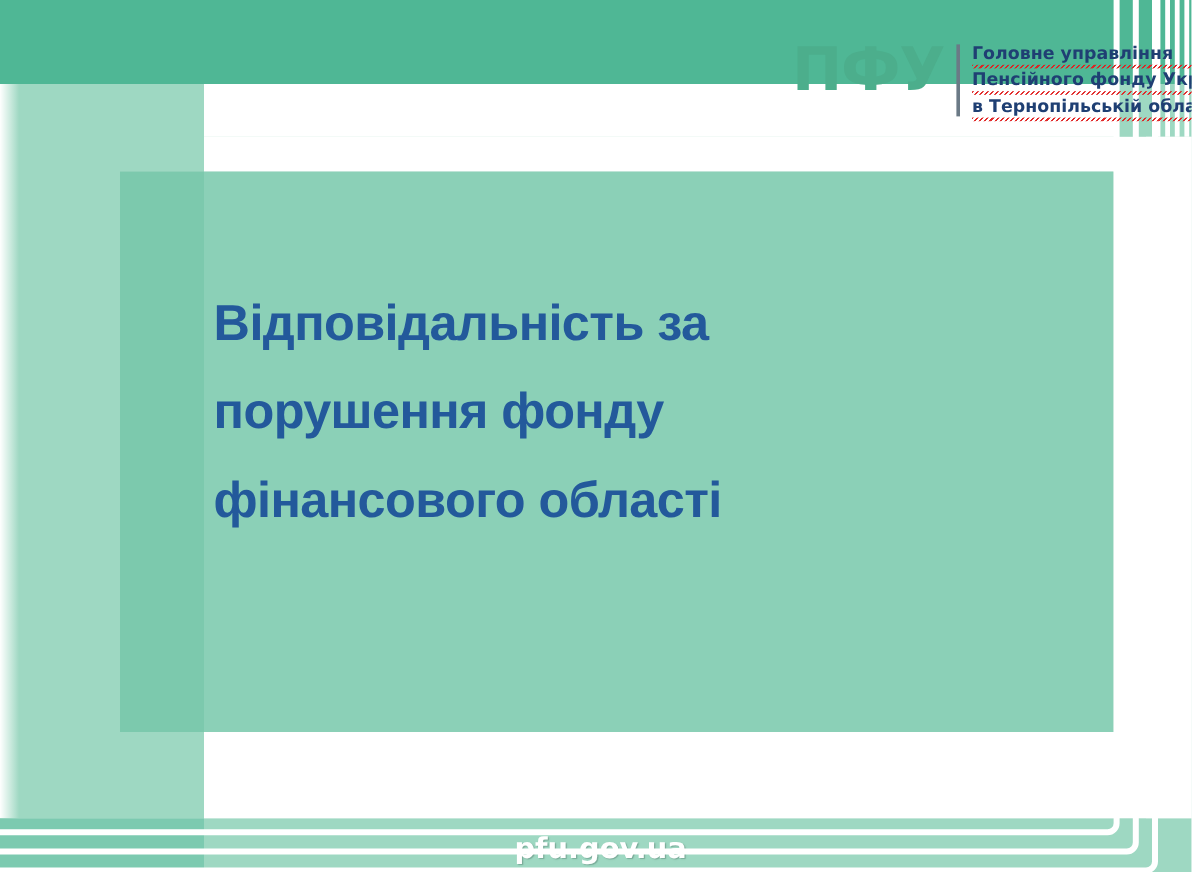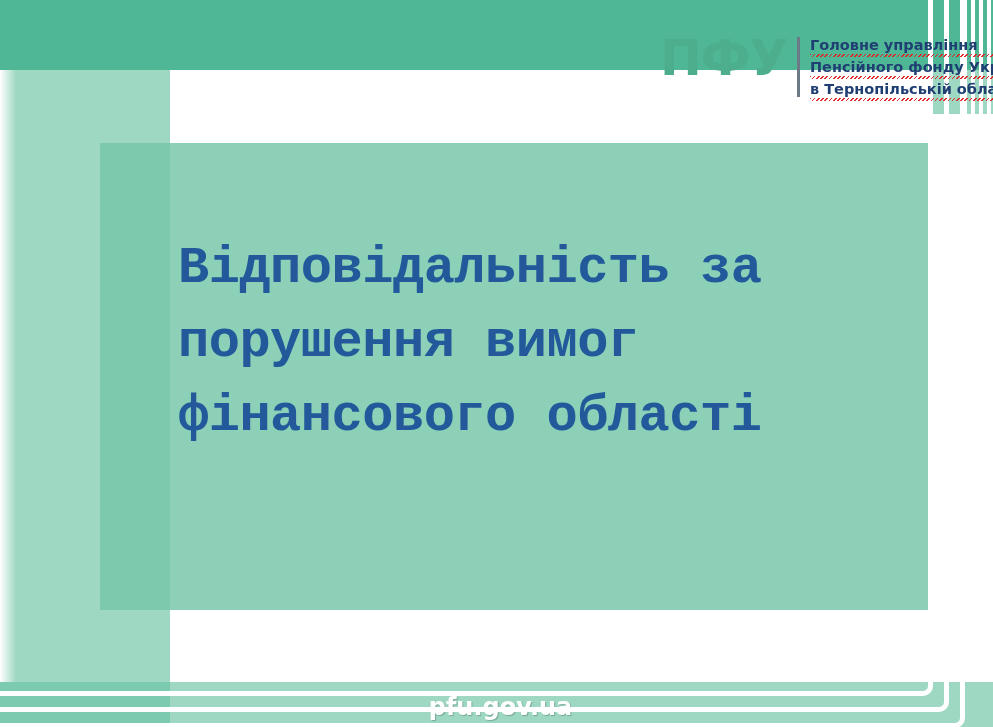--- a/index.html
+++ b/index.html
@@ -136,23 +136,23 @@
     width:758px;height:467px;
     background:rgba(130,205,177,.72);
     z-index:21;
   }
 
   .title{
     position:absolute;
     left:178px;top:232px;
     width:700px;
     z-index:30;
-    font-family:Liberation Mono, monospace;
-    font-weight:bold;
-    font-size:52px;
+    font-family:Liberation Sans, sans-serif;
+    font-weight:bold;
+    font-size:42px;
     line-height:74px;
     color:#23599b;
     letter-spacing:-.5px;
   }
 
   
   .footer-band{
     position:absolute;
     left:0;top:682px;width:993px;height:45px;
     background:#9ed8c2;
@@ -209,21 +209,21 @@
     <div class="logo-divider"></div>
     <div class="logo-text">
       <div class="logo-line">Головне управління</div>
       <div class="logo-line">Пенсійного фонду України</div>
       <div class="logo-line">в Тернопільській області</div>
     </div>
   </div>
 
   <div class="title">
     <div>Відповідальність за</div>
-    <div>порушення вимог</div>
+    <div>порушення фонду</div>
     <div>фінансового області</div>
   </div>
 
   <div class="footer-band"></div>
   <div class="footer-dark"></div>
   <div class="footer-text">pfu.gov.ua</div>
 
 </div>
 
 </body></html>

